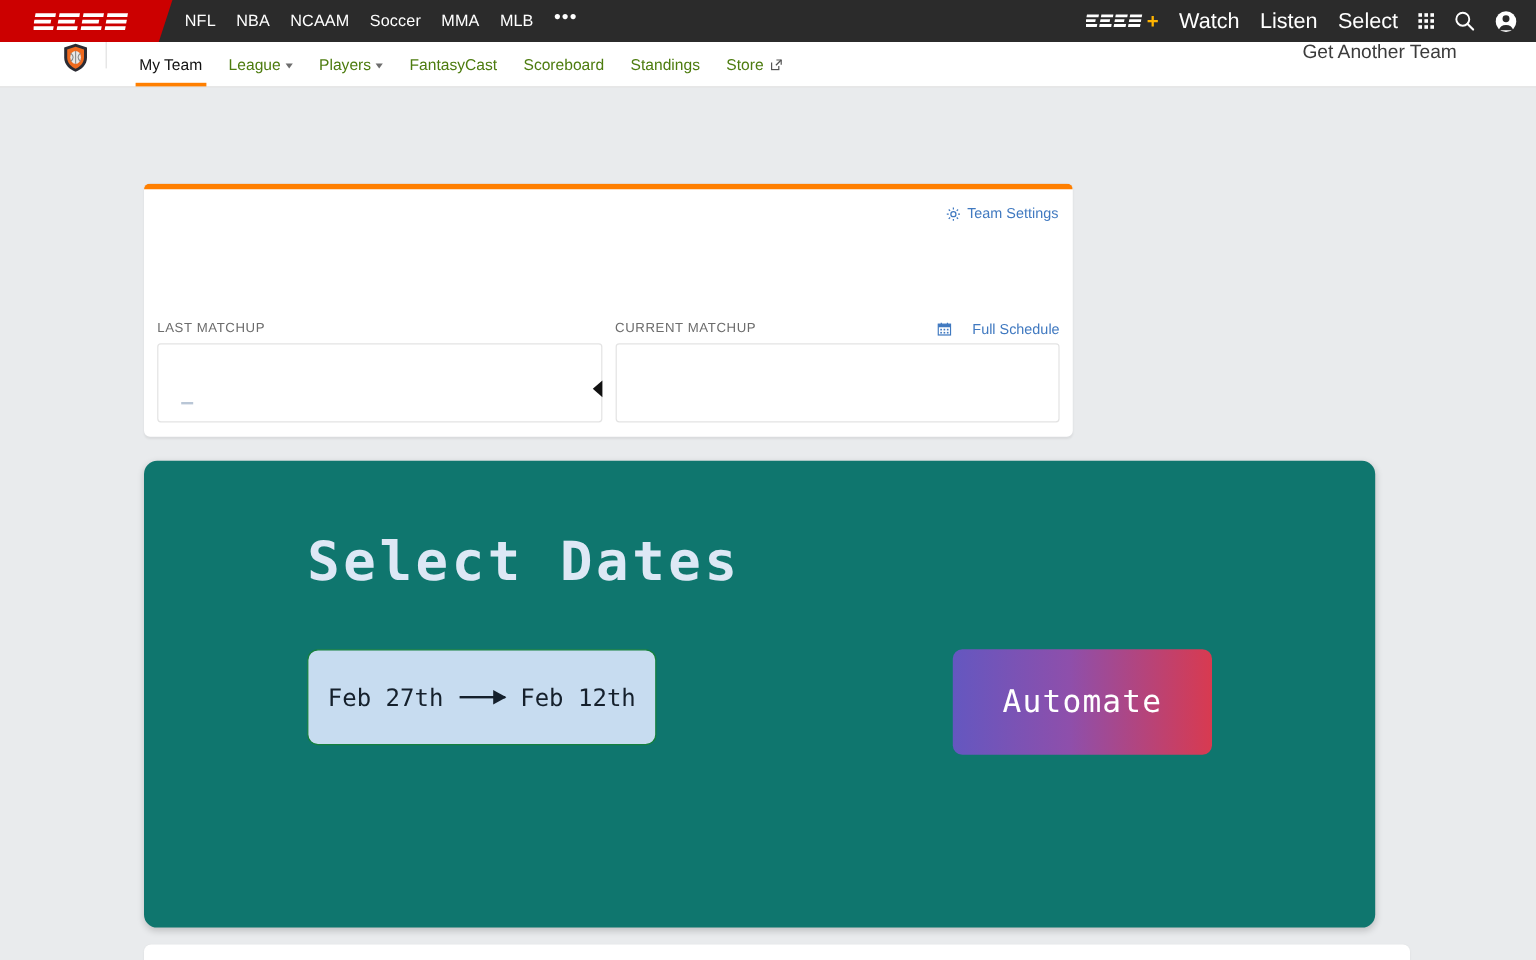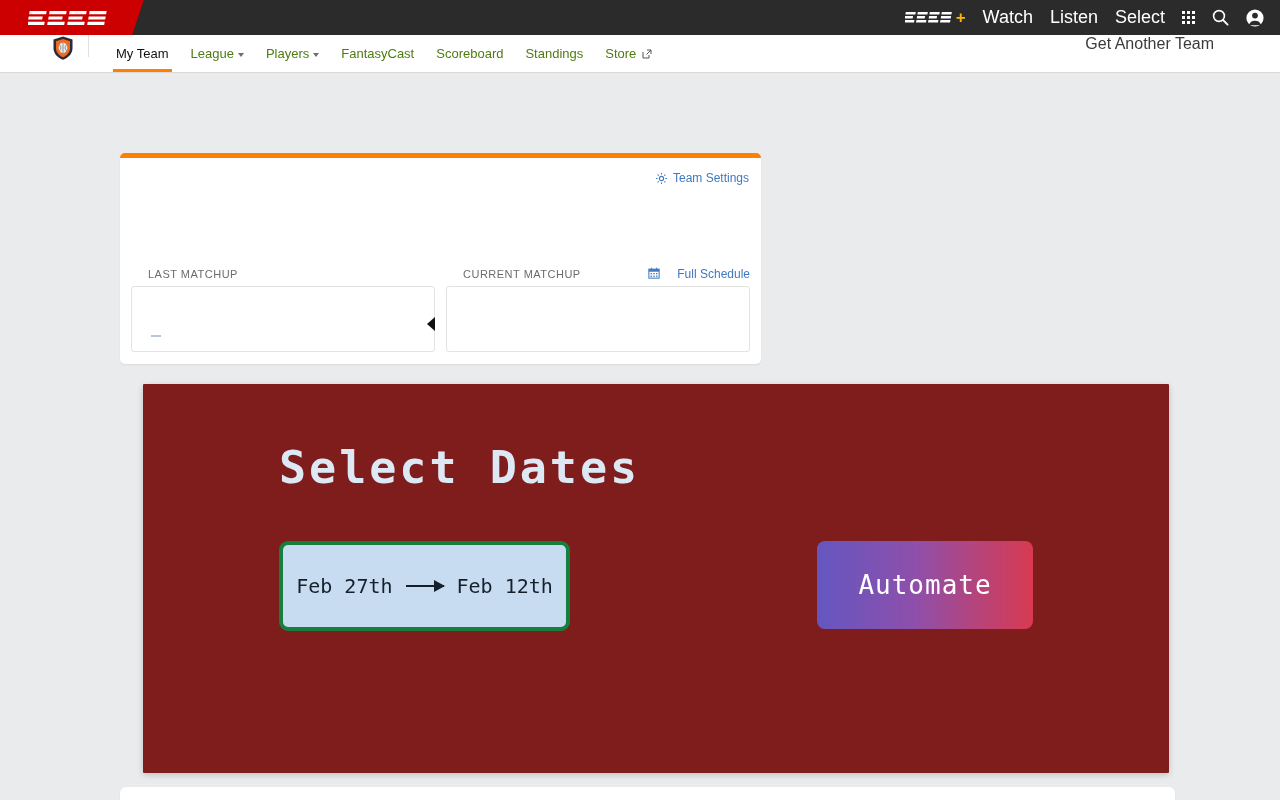--- a/index.html
+++ b/index.html
@@ -145,21 +145,21 @@
     background: #e9ebed;
     height: 727px;
     padding: 8px 0 0 0;
     position: relative;
   }
 
   
   .team-card {
     position: absolute;
     left: 120px; top: 80px;
-    width: 641px;
+    width: 774px;
     height: 211px;
     background: #ffffff;
     border-radius: 5px;
     border-top: 5px solid #ff7f00;
     box-shadow: 0 1px 2px rgba(0,0,0,.07);
   }
   .team-settings {
     position: absolute;
     right: 12px; top: 13px;
     display: flex; align-items: center; gap: 5px;
@@ -169,30 +169,30 @@
   }
   .matchups {
     position: absolute;
     left: 11px; right: 11px; bottom: 12px;
     display: flex;
     gap: 11px;
   }
   .matchup-col { flex: 1 1 0; position: relative; }
   .matchup-head {
     display: flex; align-items: center; justify-content: space-between;
-    margin-bottom: 5px; height: 15px; margin-left: 17px;
+    margin-bottom: 5px; height: 15px;
   }
   .matchup-label {
     font-size: 11px;
     letter-spacing: .5px;
     color: #6c6c6c;
     text-transform: uppercase;
   }
   .full-schedule {
-    display: flex; align-items: flex-start; gap: 17px;
+    display: flex; align-items: center; gap: 17px;
     color: #4079c0; font-size: 12px; cursor: pointer;
   }
   .matchup-box {
     height: 66px;
     border: 1px solid #e3e3e3;
     border-radius: 3px;
     background: #fff;
     position: relative;
   }
   .matchup-arrow {
@@ -207,41 +207,40 @@
     position: absolute; left: 19px; bottom: 14px;
     width: 10px; height: 2px; background: #b9c6d6;
   }
 
   
   .dates-panel {
     position: absolute;
     left: 120px; top: 311px;
     width: 1026px;
     height: 389px;
-    background: #7f1d1d;
-    border-radius: 1px;
+    background: #0f766e;
+    border-radius: 11px;
     box-shadow: 0 2px 6px rgba(0,0,0,.18);
     overflow: hidden;
-    margin-left: 23px;
   }
   .dates-title {
     position: absolute;
     left: 136px; top: 57px;
     font-family: "DejaVu Sans Mono", "Liberation Mono", monospace;
     font-size: 45px;
     font-weight: bold;
     letter-spacing: 3px;
     color: #dde8f5;
   }
   .date-range-btn {
     position: absolute;
     left: 136px; top: 157px;
-    width: 291px; height: 90px;
+    width: 291px; height: 80px;
     background: #c7dcf0;
-    border: 4px solid #15803d;
+    border: 1px solid #15803d;
     border-radius: 9px;
     display: flex;
     align-items: center;
     justify-content: center;
     gap: 13px;
     cursor: pointer;
     font-family: "DejaVu Sans Mono", "Liberation Mono", monospace;
     font-size: 20px;
     color: #15202c;
   }
@@ -312,20 +311,29 @@
         <rect x="42" y="2" width="17" height="3.2"></rect>
           <rect x="42" y="7.4" width="14" height="3.2"></rect>
           <rect x="42" y="12.8" width="17" height="3.2"></rect>
         <rect x="62" y="2" width="17" height="3.2"></rect>
           <rect x="62" y="7.4" width="17" height="3.2"></rect>
           <rect x="62" y="12.8" width="17" height="3.2"></rect>
       </g>
     </svg>
   </div>
 
+  <nav class="globalnav-links">
+    <a>NFL</a>
+    <a>NBA</a>
+    <a>NCAAM</a>
+    <a>Soccer</a>
+    <a>MMA</a>
+    <a>MLB</a>
+    <span class="gn-dots">•••</span>
+  </nav>
 
   <div class="globalnav-right">
     <div class="espnplus-badge">
       <svg width="48" height="13" viewBox="0 0 48 13">
         <g fill="#ffffff" transform="skewX(-10)">
           <rect x="1" y="1" width="10" height="2.4"></rect>
             <rect x="1" y="5" width="8" height="2.4"></rect>
             <rect x="1" y="9" width="10" height="2.4"></rect>
           <rect x="13" y="1" width="10" height="2.4"></rect>
             <rect x="13" y="5" width="8" height="2.4"></rect>

